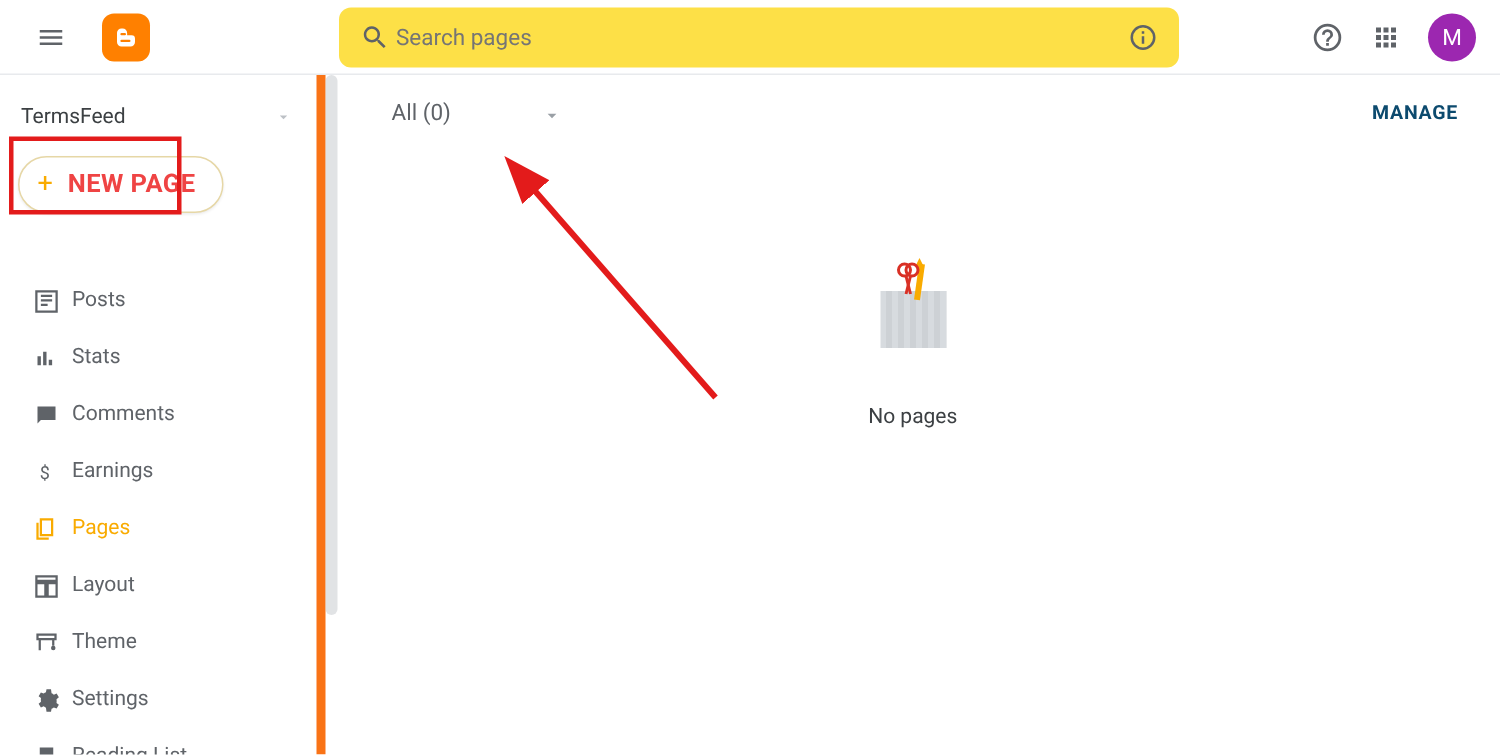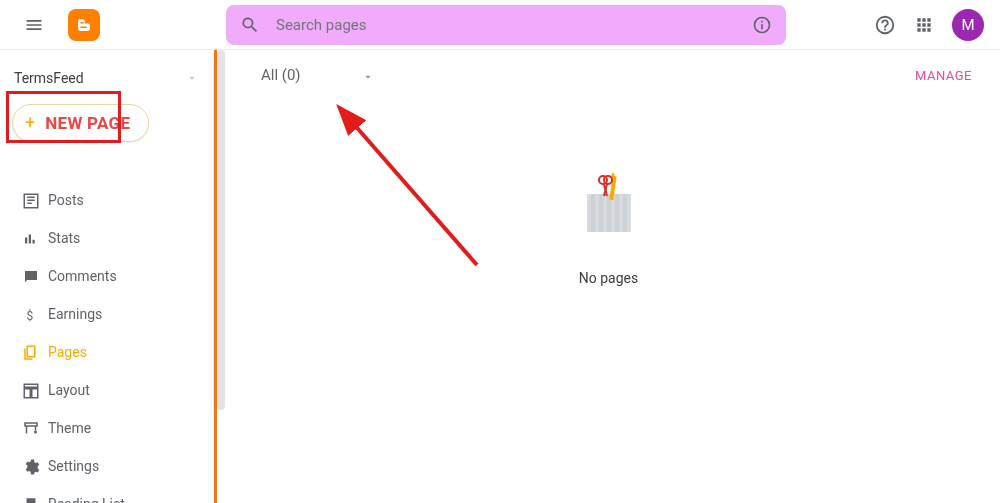--- a/index.html
+++ b/index.html
@@ -2,52 +2,52 @@
 <html><head>
 <meta charset="utf-8">
 <style>
 * { margin: 0; padding: 0; box-sizing: border-box; font-family: Roboto, Arial, sans-serif; }
 body { background: #fff; color: #3c4043; width: 1000px; height: 503px; overflow: hidden; }
 
 .header { height: 50px; display: flex; align-items: center; padding: 0 16px; border-bottom: 1px solid #e8eaed; gap: 16px; }
 .hamburger { cursor: pointer; padding: 8px; display: flex; }
 .hamburger svg { fill: #5f6368; }
 .logo { width: 32px; height: 32px; background: #ff8000; border-radius: 8px; display: flex; align-items: center; justify-content: center; color: #fff; font-weight: bold; font-size: 20px; }
-.search-bar { flex: 0 0 560px; margin-left: 110px; height: 40px; background: #f0abfc; border-radius: 8px; display: flex; align-items: center; padding: 0 14px; gap: 16px; }
+.search-bar { flex: 0 0 560px; margin-left: 110px; height: 40px; background: #fde047; border-radius: 8px; display: flex; align-items: center; padding: 0 14px; gap: 4px; }
 .search-bar input { border: none; background: transparent; outline: none; font-size: 15px; flex: 1; color: #5f6368; }
 .search-bar svg { fill: #5f6368; }
 .info-circle { margin-left: auto; }
 .header-right { margin-left: auto; display: flex; align-items: center; gap: 18px; }
 .header-icon { cursor: pointer; display: flex; }
 .header-icon svg { fill: #5f6368; }
 .avatar { width: 32px; height: 32px; border-radius: 50%; background: #9c27b0; color: #fff; display: flex; align-items: center; justify-content: center; font-size: 15px; }
 
 .body { display: flex; height: calc(100% - 50px); }
 
-.sidebar { width: 217px; border-right: 3px solid #f97316; display: flex; flex-direction: column; padding-top: 14px; position: relative; }
+.sidebar { width: 217px; border-right: 6px solid #f97316; display: flex; flex-direction: column; padding-top: 14px; position: relative; }
 .blog-select { display: flex; align-items: center; justify-content: space-between; padding: 6px 16px 18px 14px; font-size: 14px; color: #3c4043; cursor: pointer; }
 .blog-select svg { fill: #bdc1c6; }
 .new-page-wrap { padding: 0 12px 18px 12px; }
 .new-page-btn { display: inline-flex; align-items: center; gap: 10px; border: 1px solid #e6d7a6; background: #fff; border-radius: 22px; padding: 8px 18px 8px 12px; cursor: pointer; box-shadow: 0 1px 2px rgba(0,0,0,0.08); }
 .new-page-btn .plus { color: #f9ab00; font-size: 18px; line-height: 1; }
 .new-page-btn .lbl { color: #ef4444; font-size: 17px; font-weight: 700; letter-spacing: 0.3px; }
 .red-box { position: absolute; border: 3px solid #e31b1b; pointer-events: none; }
 .nav-list { display: flex; flex-direction: column; margin-top: 22px; }
 .nav-item { display: flex; align-items: flex-start; gap: 6px; padding: 10px 18px 10px 22px; cursor: pointer; font-size: 14px; color: #5f6368; }
 .nav-item.active { color: #f9ab00; }
 .nav-item .icon { width: 20px; display: flex; }
 .nav-item svg { fill: #5f6368; width: 18px; height: 18px; }
 .nav-item.active svg { fill: #f9ab00; }
 
 .main { flex: 1; position: relative; display: flex; flex-direction: column; }
 .scroll-thumb { position: absolute; left: 0; top: 0; width: 8px; height: 360px; background: #bdc1c6; border-radius: 4px; opacity: 0.45; }
 .main-header { display: flex; align-items: center; justify-content: space-between; padding: 16px 28px 16px 44px; }
 .filter { display: flex; align-items: flex-end; gap: 60px; font-size: 15px; color: #5f6368; cursor: pointer; }
 .filter svg { fill: #9aa0a6; width: 14px; height: 14px; }
-.manage { color: #ec4899; font-size: 13px; font-weight: 400; letter-spacing: 0.5px; cursor: pointer; margin-left: 40px; }
+.manage { color: #0c4a6e; font-size: 13px; font-weight: 700; letter-spacing: 0.5px; cursor: pointer; margin-left: 40px; }
 .empty { margin-top: 80px; display: flex; flex-direction: column; align-items: center; gap: 10px; }
 .cup { width: 44px; height: 52px; position: relative; }
 .cup-body { position: absolute; bottom: 0; width: 44px; height: 38px; background: repeating-linear-gradient(90deg,#d7dbdf 0 4px,#cdd1d5 4px 8px); }
 .cup svg { position: absolute; top: -8px; left: 4px; }
 .empty-title { font-size: 14px; color: #3c4043; margin-top: 28px; }
 .empty-sub { font-size: 13px; color: #80868b; }
 .arrow { position: absolute; pointer-events: none; }
 </style>
 </head>
 <body>

